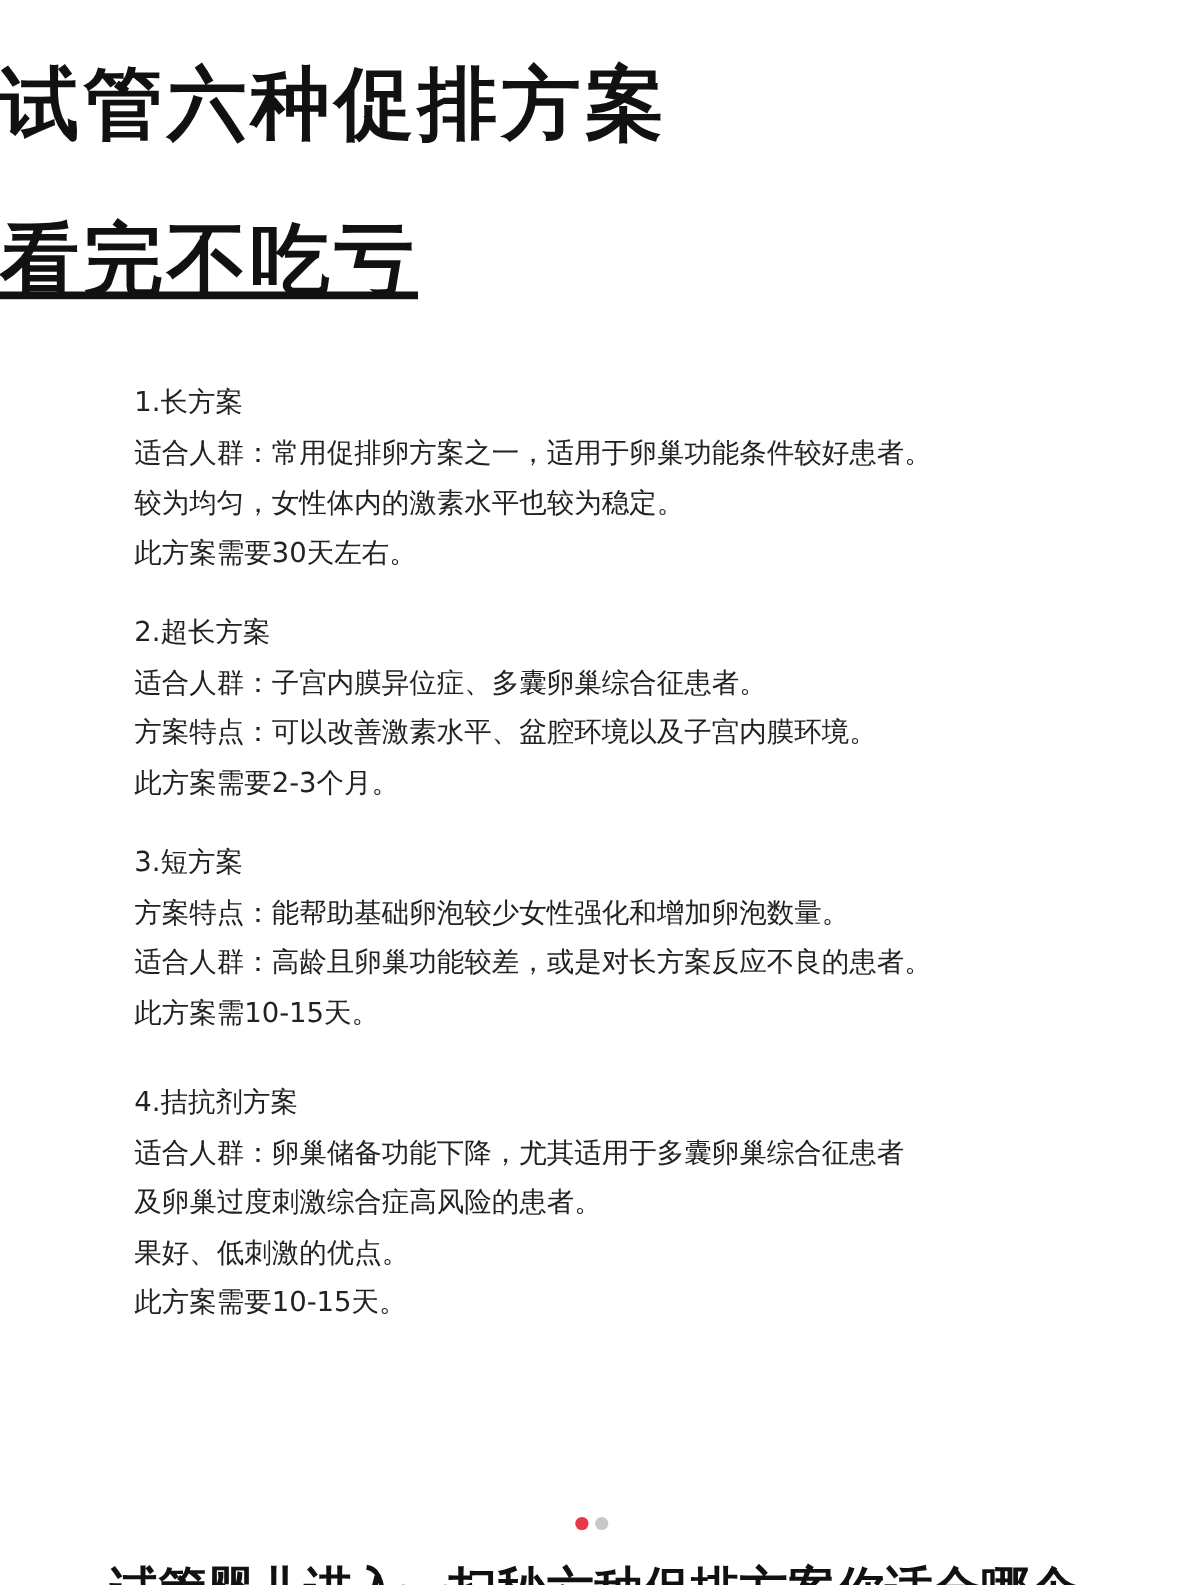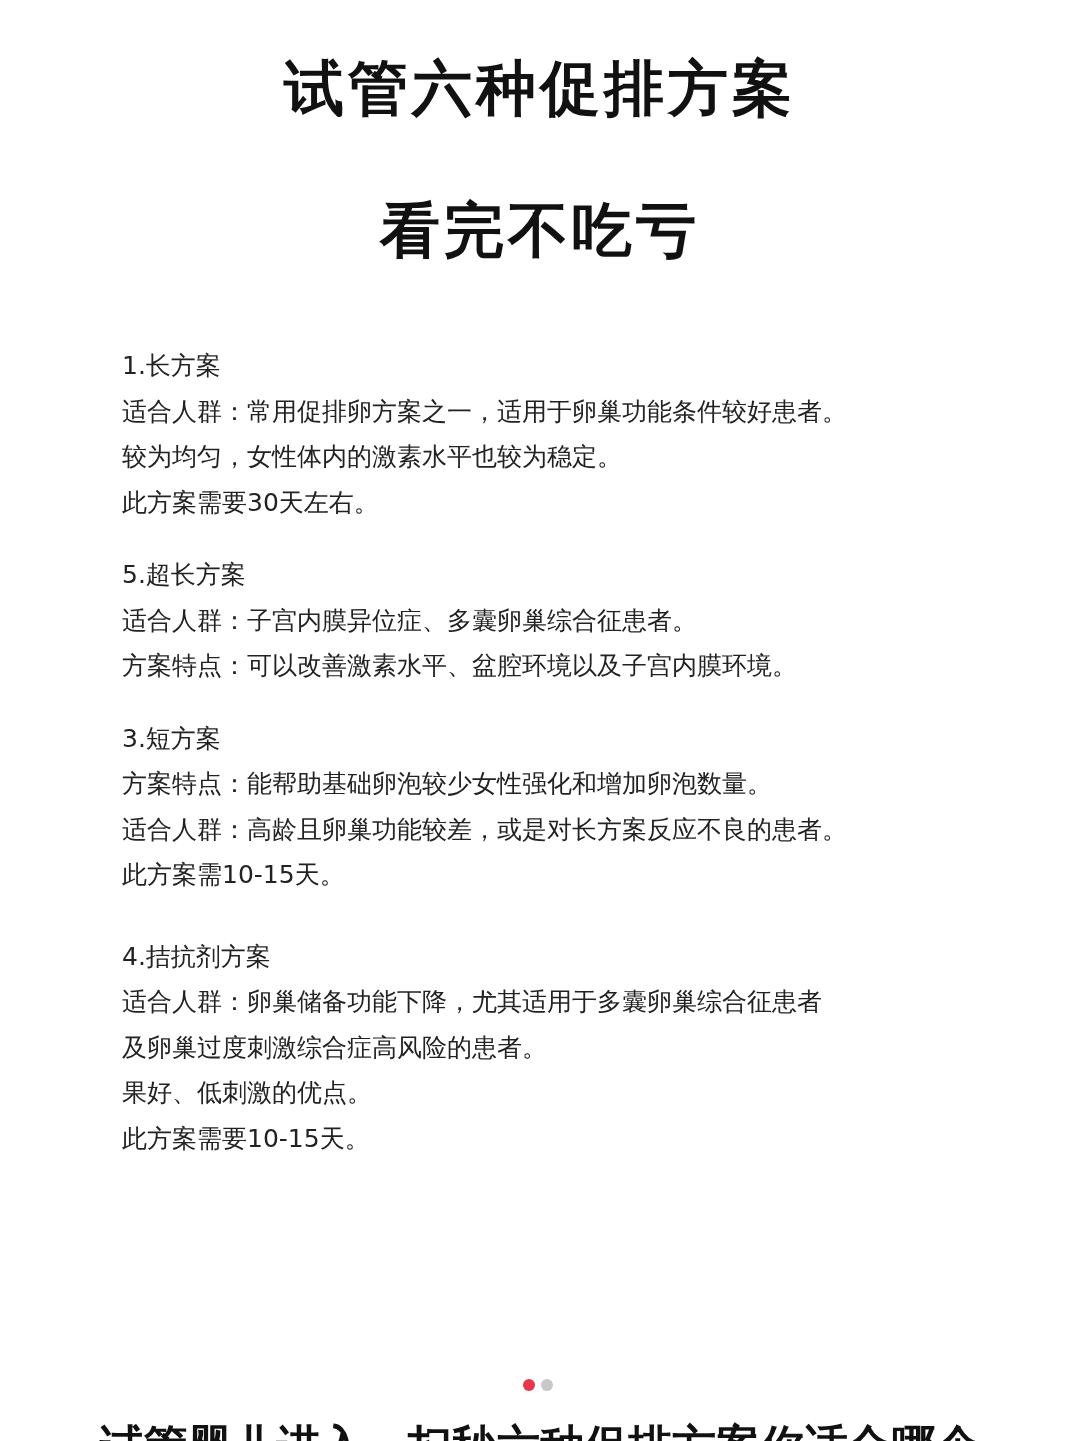--- a/index.html
+++ b/index.html
@@ -2,26 +2,26 @@
 <html><head>
 <meta charset="utf-8">
 <style>
   html, body { margin: 0; padding: 0; background: #ffffff; }
   body {
     width: 1080px; height: 1441px; overflow: hidden; position: relative;
     font-family: "DejaVu Sans", "Liberation Sans", sans-serif;
     color: #1a1a1a;
   }
   .title {
-    position: absolute; left: 0; width: 1080px; text-align: center;
-    font-weight: bold; font-size: 60px; letter-spacing: 4px; color: #111;
+    position: absolute; left: 0; width: 1080px; text-align: left;
+    font-weight: bold; font-size: 72px; letter-spacing: 4px; color: #111;
     line-height: 1;
   }
   .title.l1 { top: 58px; }
-  .title.l2 { top: 200px; }
+  .title.l2 { top: 200px; text-decoration: underline; }
   .content {
     position: absolute; left: 122px; top: 343px; width: 860px;
     font-size: 25px; line-height: 45.5px; color: #222;
   }
   .section { margin-bottom: 27px; }
   .section:nth-child(3) { margin-bottom: 36px; }
   .line { white-space: nowrap; position: relative; }
   .u {
     text-decoration-color: #b52a35;
     text-decoration-thickness: 3px; text-underline-offset: 12px;
@@ -44,23 +44,24 @@
 <div class="title l2">看完不吃亏</div>
 
 <div class="content" id="content">
     <div class="section">
       <div class="line">1.长方案</div>
       <div class="line"><span>适合人群：</span><span class="u">常用促排卵方案</span><span>之一，适用于</span><span class="u">卵巢功能条件较好</span><span>患者。</span></div>
       <div class="line"><span>较为均匀，女性体内的激素水平也较为稳定。</span></div>
       <div class="line"><span class="u">此方案需要30天左右。</span></div>
     </div>
     <div class="section">
-      <div class="line">5.超长方案</div>
+      <div class="line">2.超长方案</div>
       <div class="line"><span>适合人群：</span><span class="u">子宫内膜异位症、多囊卵巢综合征患者</span><span>。</span></div>
       <div class="line"><span>方案特点：可以改善激素水平、盆腔环境以及子宫内膜环境。</span></div>
+      <div class="line"><span class="u">此方案需要2-3个月。</span></div>
     </div>
     <div class="section">
       <div class="line">3.短方案</div>
       <div class="line"><span>方案特点：能帮助基础卵泡较少女性强化和增加卵泡数量。</span></div>
       <div class="line"><span>适合人群：</span><span class="u">高龄且卵巢功能较差</span><span>，或是对</span><span class="u">长方案反应不良</span><span>的患者。</span></div>
       <div class="line"><span class="u">此方案需10-15天。</span></div>
     </div>
     <div class="section">
       <div class="line">4.拮抗剂方案</div>
       <div class="line"><span>适合人群：</span><span class="u">卵巢储备功能下降</span><span>，尤其适用于多囊卵巢综合征患者</span></div>

